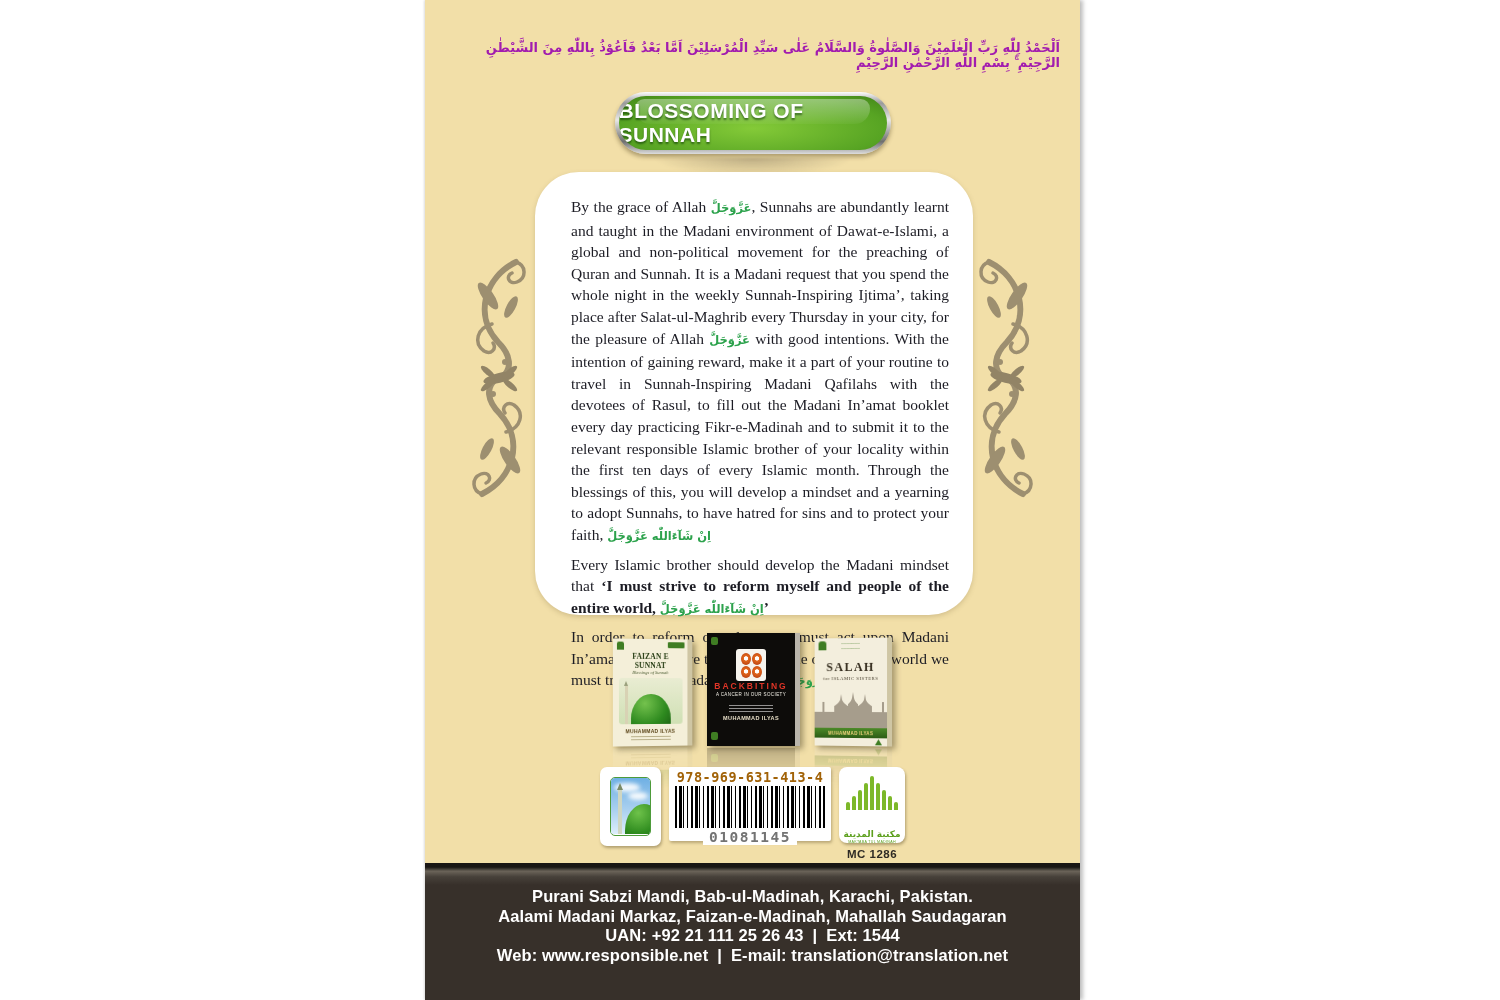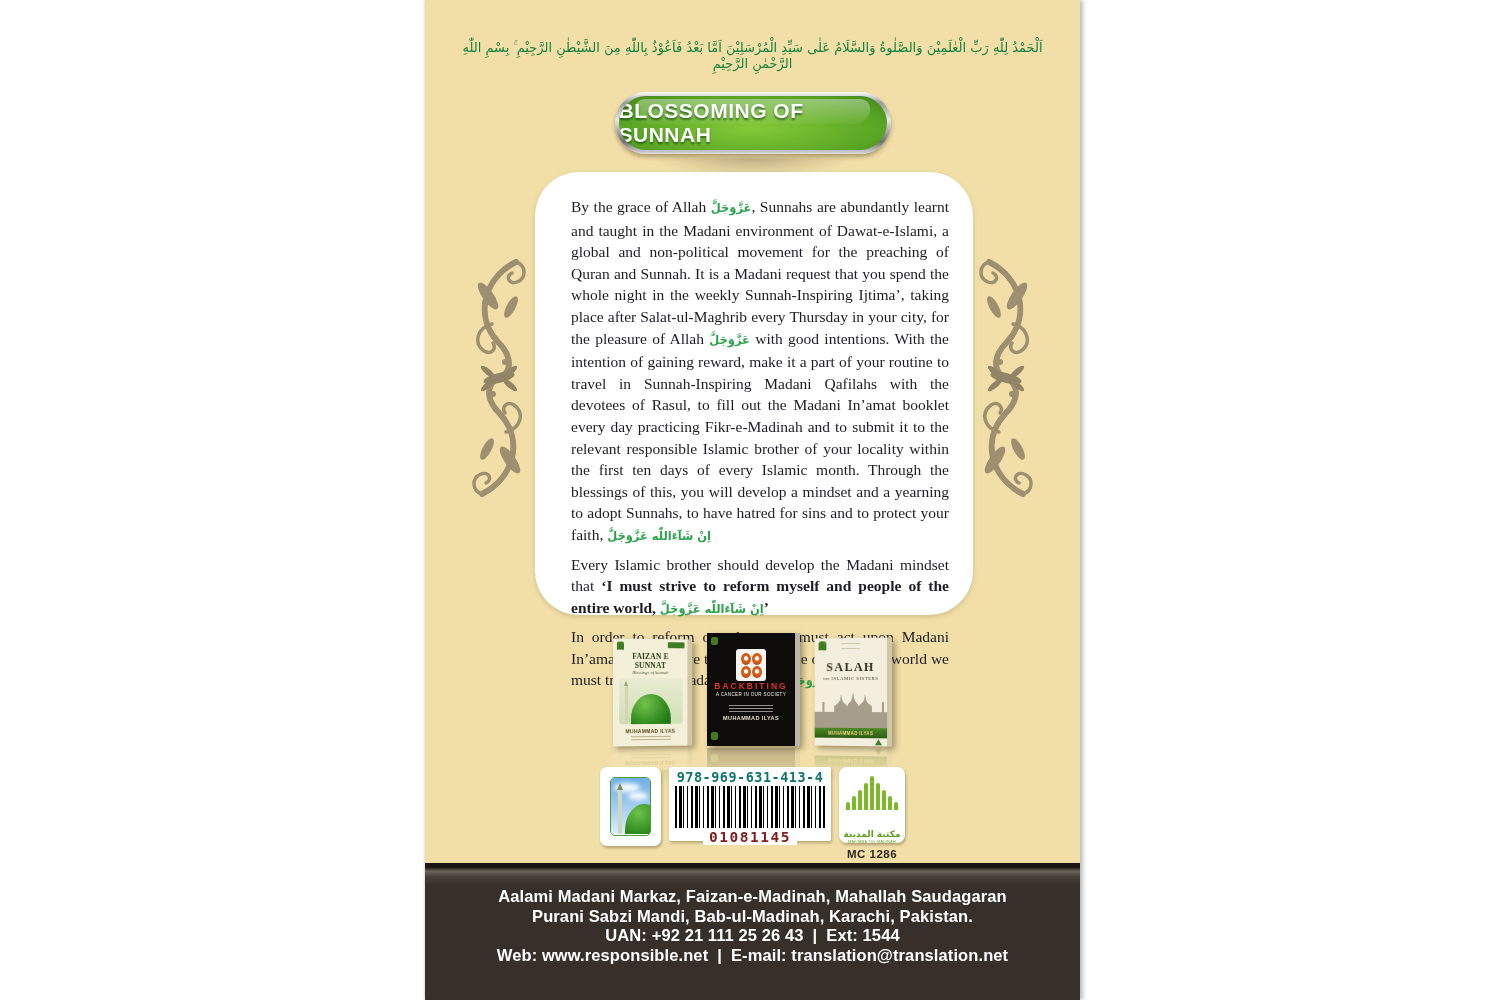--- a/index.html
+++ b/index.html
@@ -2,22 +2,22 @@
 <html><head>
 <meta charset="utf-8">
 <style>
   * { margin:0; padding:0; box-sizing:border-box; }
   body { width:1500px; height:1000px; background:#ffffff; font-family:"Liberation Sans", sans-serif; overflow:hidden; }
   .page { position:relative; width:1500px; height:1000px; background:#ffffff; }
   .sheet { position:absolute; left:425px; top:0; width:655px; height:1000px; box-shadow:3px 0 4px rgba(0,0,0,0.25), -1px 0 2px rgba(0,0,0,0.12); }
   .cover { position:absolute; left:0; top:0; width:655px; height:863px; background:#f2dfa8; overflow:hidden; }
 
   
-  .bismillah { position:absolute; top:40px; left:20px; right:20px; text-align:center; direction:rtl;
-    font-family:"DejaVu Sans", sans-serif; font-size:13px; color:#15803d; font-weight:normal; letter-spacing:0; }
+  .bismillah { position:absolute; top:40px; left:20px; right:20px; direction:rtl;
+    font-family:"DejaVu Sans", sans-serif; font-size:13px; color:#a21caf; font-weight:bold; letter-spacing:0; }
 
   
   .btn-wrap { position:absolute; top:92px; left:50%; transform:translateX(-50%); width:276px; height:62px;
     border-radius:31px; padding:4px;
     background:linear-gradient(180deg,#fdfdfd 0%,#9a9a9a 18%,#e8e8e8 45%,#6f6f6f 80%,#dcdcdc 100%);
     box-shadow:0 3px 4px rgba(90,75,40,0.45); }
   .btn-inner { position:relative; width:100%; height:100%; border-radius:27px; overflow:hidden;
     background:radial-gradient(ellipse 130% 160% at 50% 60%, #84ca38 0%, #57a423 38%, #2c6410 68%, #123307 90%, #0a2403 100%);
     display:flex; align-items:center; justify-content:center; }
   .btn-inner::before { content:""; position:absolute; left:6%; right:6%; top:3px; height:46%;
@@ -92,25 +92,25 @@
   .c2 { width:20px; height:8px; top:14px; right:2px; }
   .green-dome { position:absolute; bottom:-6px; left:14px; width:38px; height:36px;
     background:radial-gradient(circle at 35% 25%, #6ec24a, #2f8c1f 55%, #1a5f12);
     border-radius:50% 50% 10% 10% / 74% 74% 12% 12%; }
   .dome-minar { position:absolute; bottom:0; left:7px; width:4px; height:44px; background:#cfd6c2; }
   .dome-minar::before { content:""; position:absolute; top:-7px; left:-1px; border-left:3px solid transparent; border-right:3px solid transparent; border-bottom:7px solid #7a8a66; }
   .dome-caption { height:13px; display:flex; align-items:center; justify-content:center;
     font-family:"DejaVu Sans", sans-serif; font-size:9px; font-weight:bold; color:#2f8c1f; }
 
   .barcode-card { width:162px; height:74px; background:#ffffff; border-radius:2px; padding:2px 6px 4px; text-align:center; box-shadow:1px 2px 3px rgba(80,65,30,0.35); }
-  .isbn { font-family:"DejaVu Sans Mono", monospace; font-size:13.5px; font-weight:bold; color:#0f766e; letter-spacing:0.5px; white-space:nowrap; }
+  .isbn { font-family:"DejaVu Sans Mono", monospace; font-size:13.5px; font-weight:bold; color:#a16207; letter-spacing:0.5px; white-space:nowrap; }
   .bars { height:42px; margin-top:1px;
     background:repeating-linear-gradient(90deg, #000 0 2px, #fff 2px 4px, #000 4px 7px, #fff 7px 8px, #000 8px 9px, #fff 9px 12px, #000 12px 13px, #fff 13px 16px); }
   .bc-num { display:inline-block; position:relative; margin-top:-13px; background:#ffffff; padding:0 6px;
-    font-family:"DejaVu Sans Mono", monospace; font-size:14.5px; font-weight:bold; letter-spacing:1.5px; color:#7f1d1d; }
+    font-family:"DejaVu Sans Mono", monospace; font-size:14.5px; font-weight:bold; letter-spacing:1.5px; color:#737373; }
 
   .maktaba { width:66px; text-align:center; }
   .maktaba-card { width:66px; height:76px; background:#ffffff; border-radius:8px; padding-top:9px; box-shadow:1px 2px 3px rgba(80,65,30,0.4); }
   .mk-bars { display:flex; align-items:flex-end; justify-content:center; gap:1.5px; height:34px; }
   .mk-bars i { display:block; width:4.5px; background:#7cb829; border-radius:2px 2px 0 0; }
   .mk-arabic { font-family:"DejaVu Sans", sans-serif; font-size:9px; font-weight:bold; color:#5da01e; direction:rtl; margin-top:19px; }
   .mk-name { font-size:3.6px; color:#5da01e; letter-spacing:0.3px; margin-top:1px; }
   .mk-code { margin-top:5px; font-size:11.5px; font-weight:bold; color:#2e2a24; letter-spacing:0.5px; }
 
   
@@ -266,20 +266,20 @@
             <div class="mk-arabic">مكتبة المدينة</div>
             <div class="mk-name">MAKTABA TUL MADINAH</div>
           </div>
           <div class="mk-code">MC 1286</div>
         </div>
 
       </div>
     </div>
 
     <div class="footer">
+      <div>Purani Sabzi Mandi, Bab-ul-Madinah, Karachi, Pakistan.</div>
       <div>Aalami Madani Markaz, Faizan-e-Madinah, Mahallah Saudagaran</div>
-      <div>Purani Sabzi Mandi, Bab-ul-Madinah, Karachi, Pakistan.</div>
       <div><span class="b">UAN:</span><span> +92 21 111 25 26 43</span><span class="sep">|</span><span class="b">Ext:</span><span> 1544</span></div>
       <div><span class="b">Web:</span><span> www.responsible.net</span><span class="sep">|</span><span class="b">E-mail:</span><span> translation@translation.net</span></div>
     </div>
 
   </div>
 </div>
 
 </body></html>

